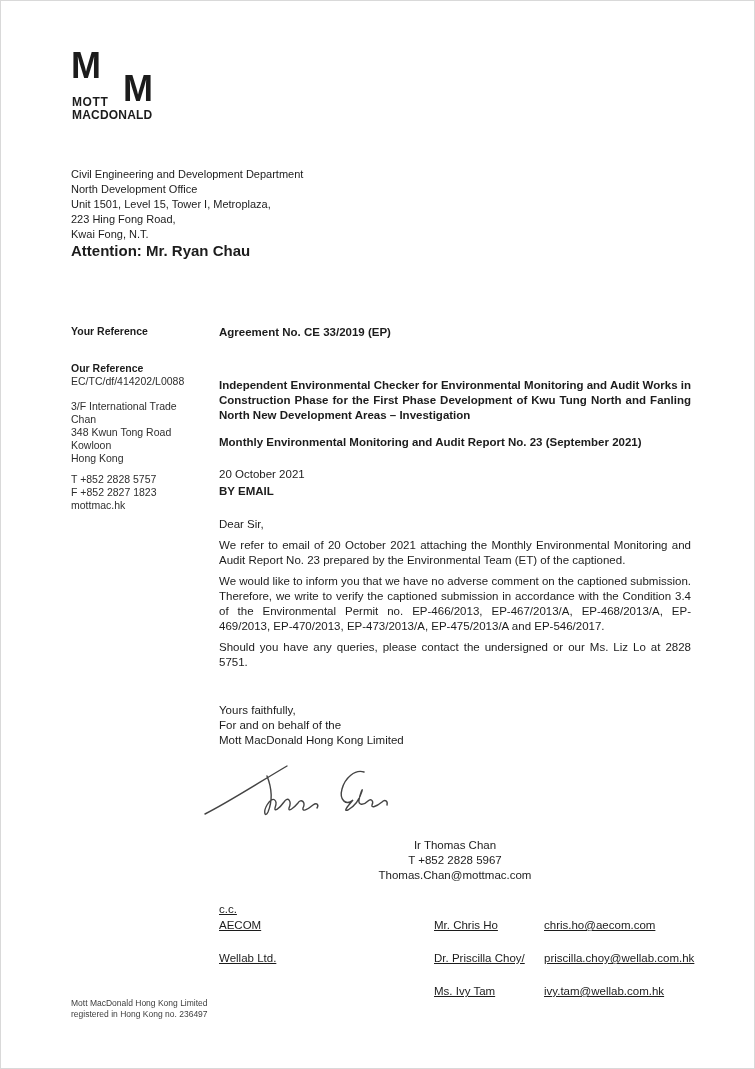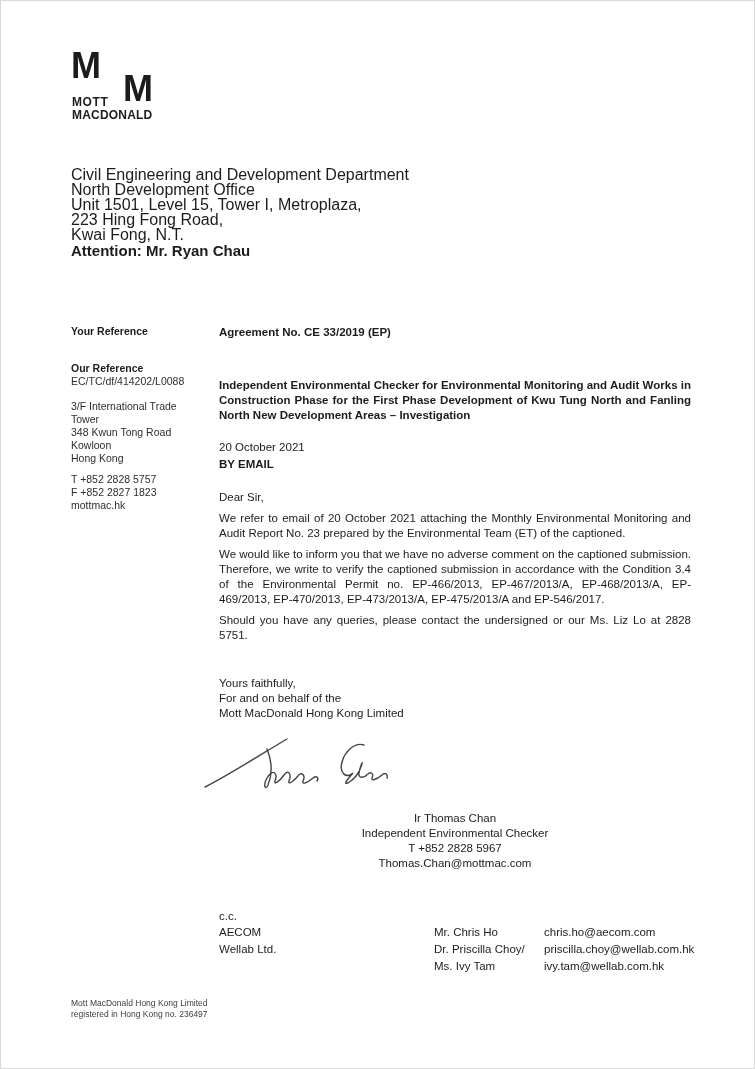--- a/index.html
+++ b/index.html
@@ -14,43 +14,43 @@
     color:#1c1c1c;
     overflow:hidden;
   }
   
   .logo { position:absolute; left:70px; top:50px; width:150px; height:75px; }
   .logo .m1 { position:absolute; left:0; top:-6px; font-size:36px; font-weight:800; letter-spacing:-1px; }
   .logo .m2 { position:absolute; left:52px; top:17px; font-size:36px; font-weight:800; letter-spacing:-1px; }
   .logo .word1 { position:absolute; left:1px; top:44px; font-size:12px; font-weight:800; letter-spacing:0.6px; }
   .logo .word2 { position:absolute; left:1px; top:57px; font-size:12px; font-weight:800; letter-spacing:0.2px; }
   
-  .recipient { position:absolute; left:70px; top:166px; font-size:16px; line-height:15px; }
+  .recipient { position:absolute; left:70px; top:166px; font-size:11px; line-height:15px; }
   .attention { position:absolute; left:70px; top:241px; font-size:15px; font-weight:700; }
   
   .sidebar { position:absolute; left:70px; top:324px; width:145px; font-size:10.5px; line-height:13px; color:#2e2e2e; }
   .sidebar .lbl { font-weight:700; color:#1c1c1c; }
   .sidebar .blk-ourref { margin-top:24px; }
   .sidebar .blk-office { margin-top:12px; }
   .sidebar .blk-contact { margin-top:8px; }
   
   .main { position:absolute; left:218px; top:324px; width:472px; font-size:11.5px; line-height:15px; }
   .subject { font-weight:700; }
   .subject .title { text-align:justify;margin-top:38px; }
   .report-line { font-weight:700; margin-top:12px; }
   .date-line { margin-top:17px; }
   .delivery-line { font-weight:700; margin-top:2px; }
   .salutation { margin-top:18px; }
   .para { margin-top:6px; text-align:justify; }
   .closing { margin-top:33px; }
   .signature-wrap { margin-top:12px; height:70px; }
   .signature-wrap svg { display:block; margin-left:-18px; }
   .signer { margin-top:8px;text-align:center; }
-  .cc-block { margin-top:38px; }
-  .cc-grid { display:grid; grid-template-columns:215px 110px auto; row-gap:1px; line-height:16px; }
+  .cc-block { margin-top:19px;text-decoration:underline; }
+  .cc-grid { display:grid; grid-template-columns:215px 110px auto; row-gap:17px; line-height:16px; }
   
   .footer { position:absolute; left:70px; top:997px; font-size:8.5px; line-height:10.5px; color:#3d3d3d; }
 </style>
 </head>
 <body>
 
 <div class="page">
 
   <div class="logo">
     <span class="m1">M</span>
@@ -69,38 +69,39 @@
   <div class="attention">Attention: Mr. Ryan Chau</div>
 
   <div class="sidebar">
     <div class="lbl">Your Reference</div>
     <div class="blk-ourref">
       <div class="lbl">Our Reference</div>
       <div>EC/TC/df/414202/L0088</div>
     </div>
     <div class="blk-office">
       <div>3/F International Trade</div>
-      <div>Tower</div>
+      <div>Chan</div>
       <div>348 Kwun Tong Road</div>
       <div>Kowloon</div>
       <div>Hong Kong</div>
     </div>
     <div class="blk-contact">
       <div>T +852 2828 5757</div>
       <div>F +852 2827 1823</div>
       <div>mottmac.hk</div>
     </div>
   </div>
 
   <div class="main">
 
     <div class="subject">
       <div>Agreement No. CE 33/2019 (EP)</div>
       <div class="title">Independent Environmental Checker for Environmental Monitoring and Audit Works in Construction Phase for the First Phase Development of Kwu Tung North and Fanling North New Development Areas – Investigation</div>
     </div>
+    <div class="report-line">Monthly Environmental Monitoring and Audit Report No. 23 (September 2021)</div>
 
     <div class="date-line">20 October 2021</div>
     <div class="delivery-line">BY EMAIL</div>
 
     <div class="salutation">Dear Sir,</div>
 
     <div class="para">We refer to email of 20 October 2021 attaching the Monthly Environmental Monitoring and Audit Report No. 23 prepared by the Environmental Team (ET) of the captioned.</div>
     <div class="para">We would like to inform you that we have no adverse comment on the captioned submission. Therefore, we write to verify the captioned submission in accordance with the Condition 3.4 of the Environmental Permit no. EP-466/2013, EP-467/2013/A, EP-468/2013/A, EP-469/2013, EP-470/2013, EP-473/2013/A, EP-475/2013/A and EP-546/2017.</div>
     <div class="para">Should you have any queries, please contact the undersigned or our Ms. Liz Lo at 2828 5751.</div>
 
@@ -115,21 +116,20 @@
         <g stroke="#2a2a2a" stroke-width="1.4" stroke-linecap="round" fill="none" opacity="0.88">
           <path d="M4,54 C28,42 62,20 86,6"></path>
           <path d="M66,16 C70,26 72,40 67,52 C64,58 62,52 66,45 C72,35 77,40 74,48 C73,52 78,49 83,42 C87,36 91,41 88,48 C87,52 92,49 97,43 C100,38 105,42 102,48 C101,52 106,50 112,45 C116,42 118,45 116,48"></path>
           <path d="M163,12 C154,9 144,18 141,29 C138,40 145,46 152,40 C146,47 142,52 147,50 C154,46 159,38 161,31 C162,27 159,34 158,40 C157,45 162,46 167,41 C170,38 173,41 171,45 C170,48 175,47 181,42 C184,39 187,41 186,45"></path>
         </g>
       </svg>
     </div>
 
     <div class="signer">
       <div>Ir Thomas Chan</div>
-      <div>Independent Environmental Checker</div>
       <div>T +852 2828 5967</div>
       <div>Thomas.Chan@mottmac.com</div>
     </div>
 
     <div class="cc-block">
       <div>c.c.</div>
       <div class="cc-grid">
         <div>AECOM</div>
         <div>Mr. Chris Ho</div>
         <div>chris.ho@aecom.com</div>

